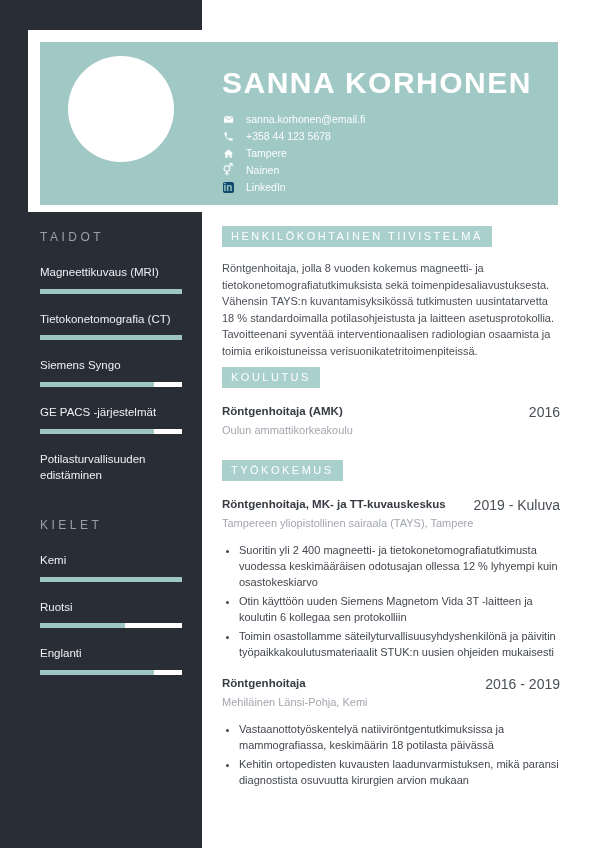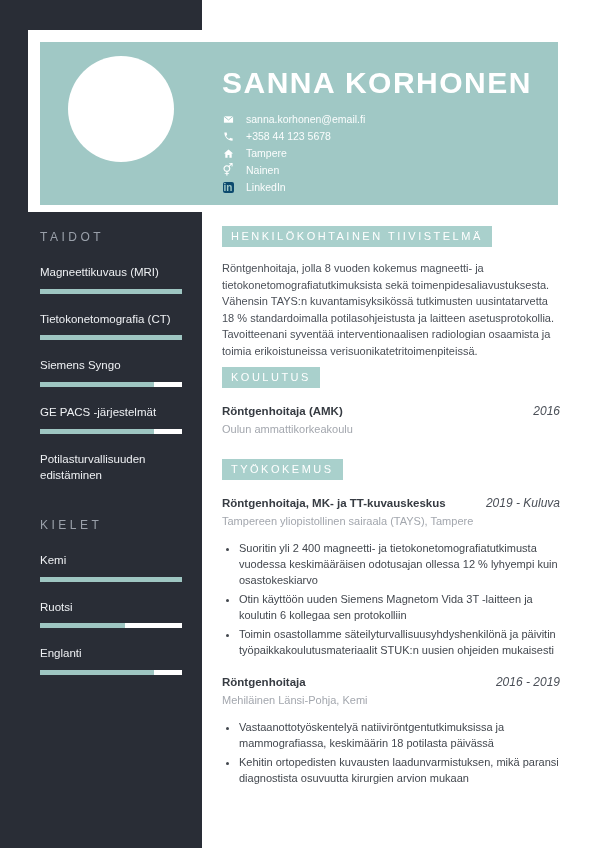--- a/index.html
+++ b/index.html
@@ -36,21 +36,21 @@
   
   .main { position:absolute; left:222px; top:226px; width:338px; }
   .badge {
     display:inline-block; background:#a9d0cc; color:#ffffff;
     font-size:11px; letter-spacing:2.5px; padding:4px 9px 5px 9px;
   }
   .summary { margin:13px 0 8px; font-size:11px; line-height:1.5; color:#4a4f57; }
   .entry { margin-top:15px; }
   .entry-head { display:flex; justify-content:space-between; align-items:flex-start; }
   .entry-title { font-size:11.5px; font-weight:bold; color:#363b42; line-height:1.4; max-width:232px; }
-  .entry-date { font-size:12px; color:#4a4f57; white-space:nowrap; padding-top:1px;font-style:italic; }
+  .entry-date { font-size:14px; color:#4a4f57; white-space:nowrap; padding-top:1px; }
   .entry-sub { font-size:11px; color:#a3a7ae; margin-top:4px; }
   .section-gap { margin-top:24px; }
   .bullets { margin:13px 0 6px; padding-left:17px; }
   .bullets li { font-size:11px; color:#42474e; line-height:1.46; margin-bottom:3px; }
   .job { margin-bottom:12px; }
 </style>
 </head>
 <body>
 
 <div class="page">

